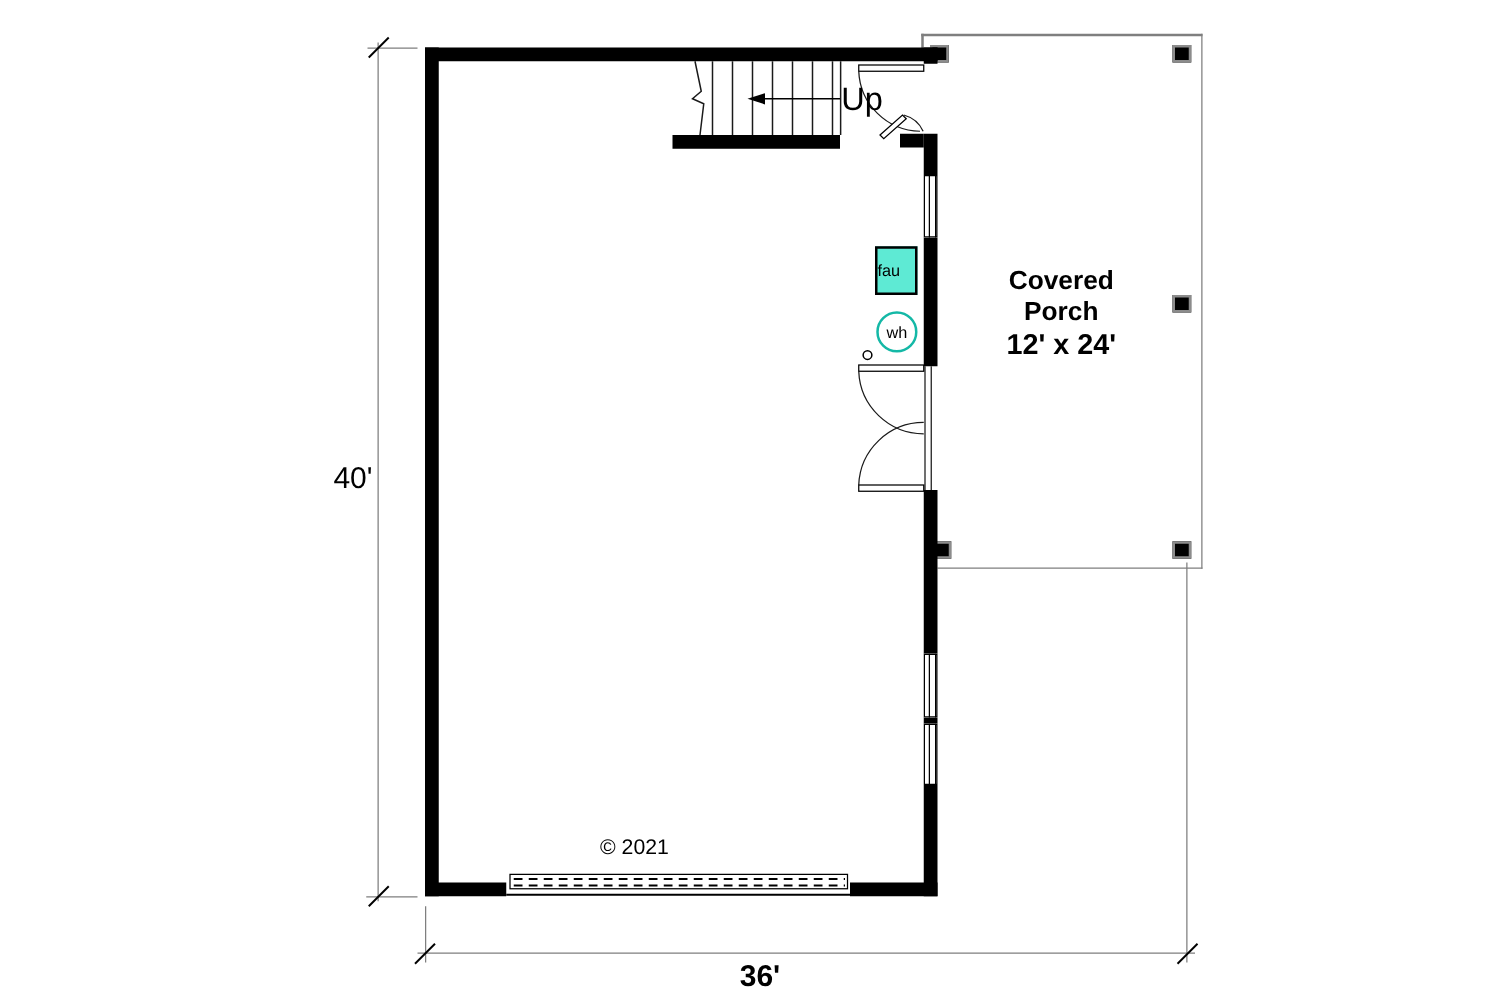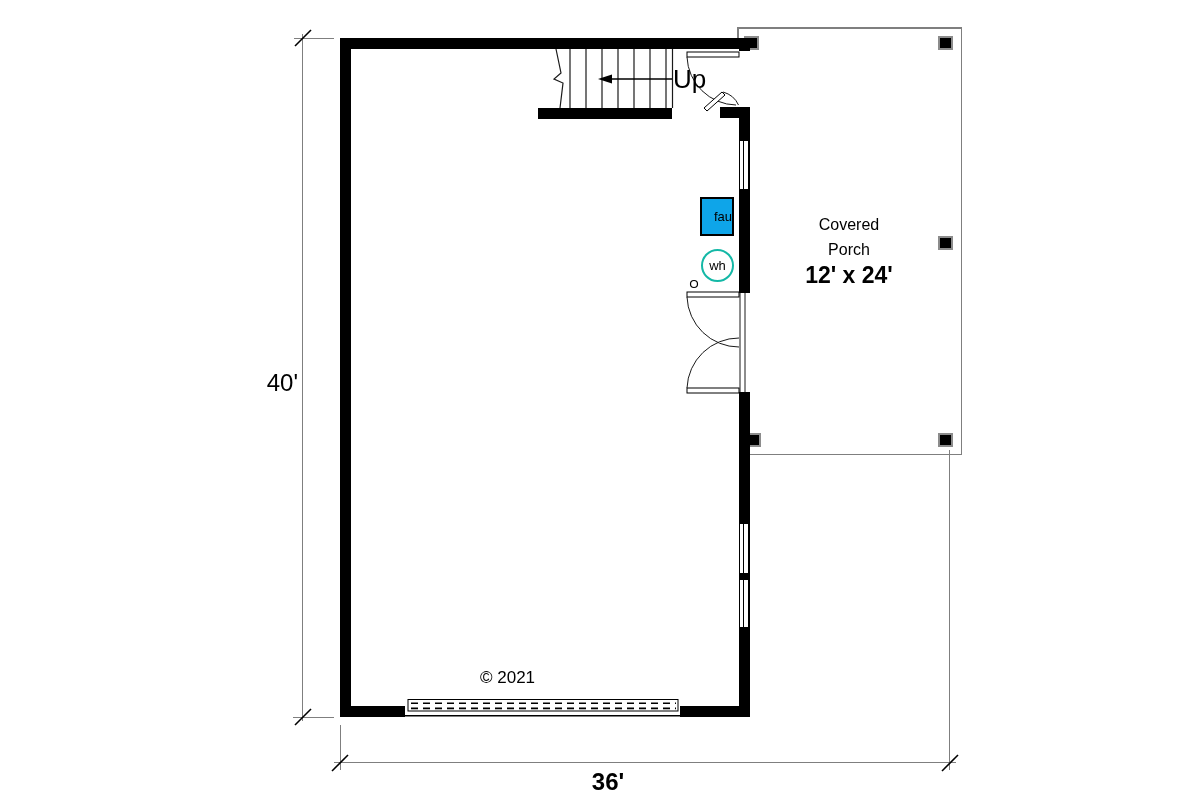--- a/index.html
+++ b/index.html
@@ -7,28 +7,28 @@
           font-family:"Liberation Sans", sans-serif;color:#000;}
   .wall{position:absolute;background:#000;}
   .thinline{position:absolute;background:#7f7f7f;}
   .dimline{position:absolute;background:#7f7f7f;}
   .post{position:absolute;width:15px;height:14px;background:#000;border:2px solid #8c8c8c;box-sizing:border-box;}
   .window{position:absolute;left:739px;width:11px;background:#fff;border:1px solid #000;box-sizing:border-box;}
   .glass{position:absolute;left:3px;top:-1px;bottom:-1px;width:4px;border-left:1px solid #000;border-right:1px solid #000;display:block;}
   .label{position:absolute;white-space:nowrap;}
   .room-title{font-weight:bold;font-size:25px;}
   .room-dims{font-size:25px;}
-  .porch-title{font-weight:normal;font-size:16px;line-height:25px;}
+  .porch-title{font-weight:bold;font-size:21px;line-height:25px;}
   .porch-dims{font-size:23px;line-height:27px;font-weight:bold;}
   .dim-text{font-size:24px;}
   .up-text{font-size:26px;}
   .small-text{font-size:13px;}
   .copyright{font-size:17px;}
   .fau-box{position:absolute;left:700px;top:197px;width:34px;height:39px;border:2px solid #000;
-           box-sizing:border-box;background:#0ea5e9;display:flex;align-items:center;justify-content:flex-end;}
+           box-sizing:border-box;background:#5eead4;display:flex;align-items:center;justify-content:flex-start;}
   .wh-circle{position:absolute;left:701px;top:249px;width:33px;height:33px;border:2px solid #14b8a6;
            box-sizing:border-box;background:#fff;border-radius:50%;display:flex;align-items:center;justify-content:center;}
   svg.overlay{position:absolute;left:0;top:0;z-index:40;pointer-events:none;}
   .z1{z-index:1}.z2{z-index:2}.z3{z-index:10}.z5{z-index:50}
 </style>
 </head>
 <body>
 
 <div id="canvas">
 

